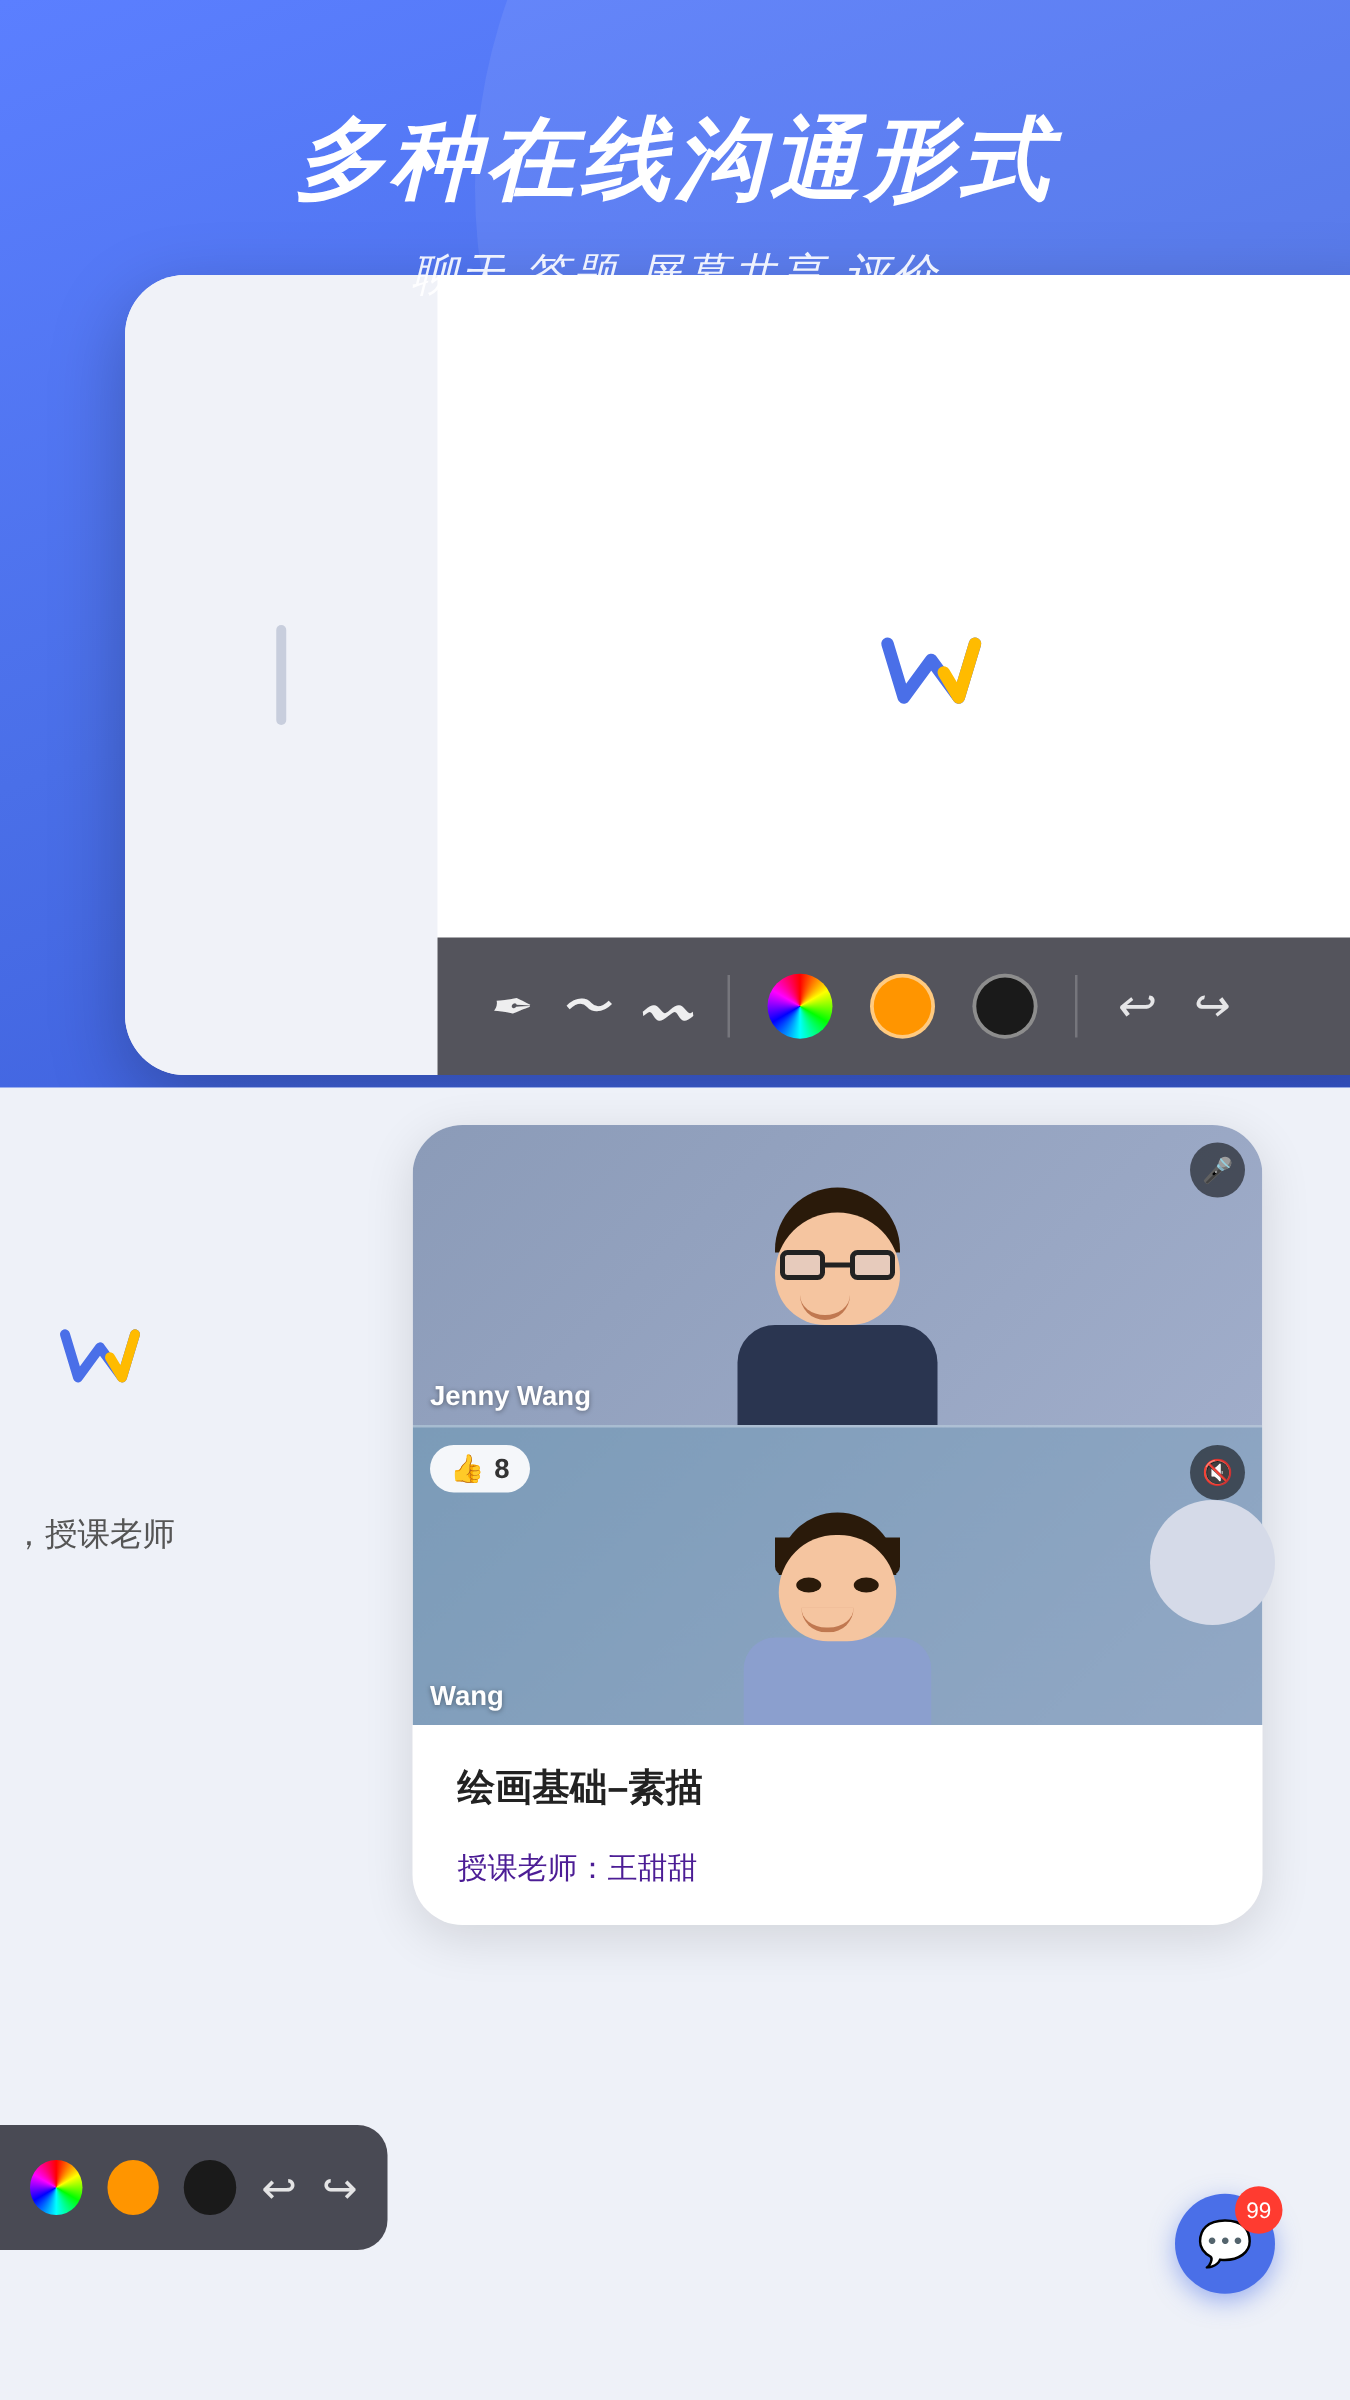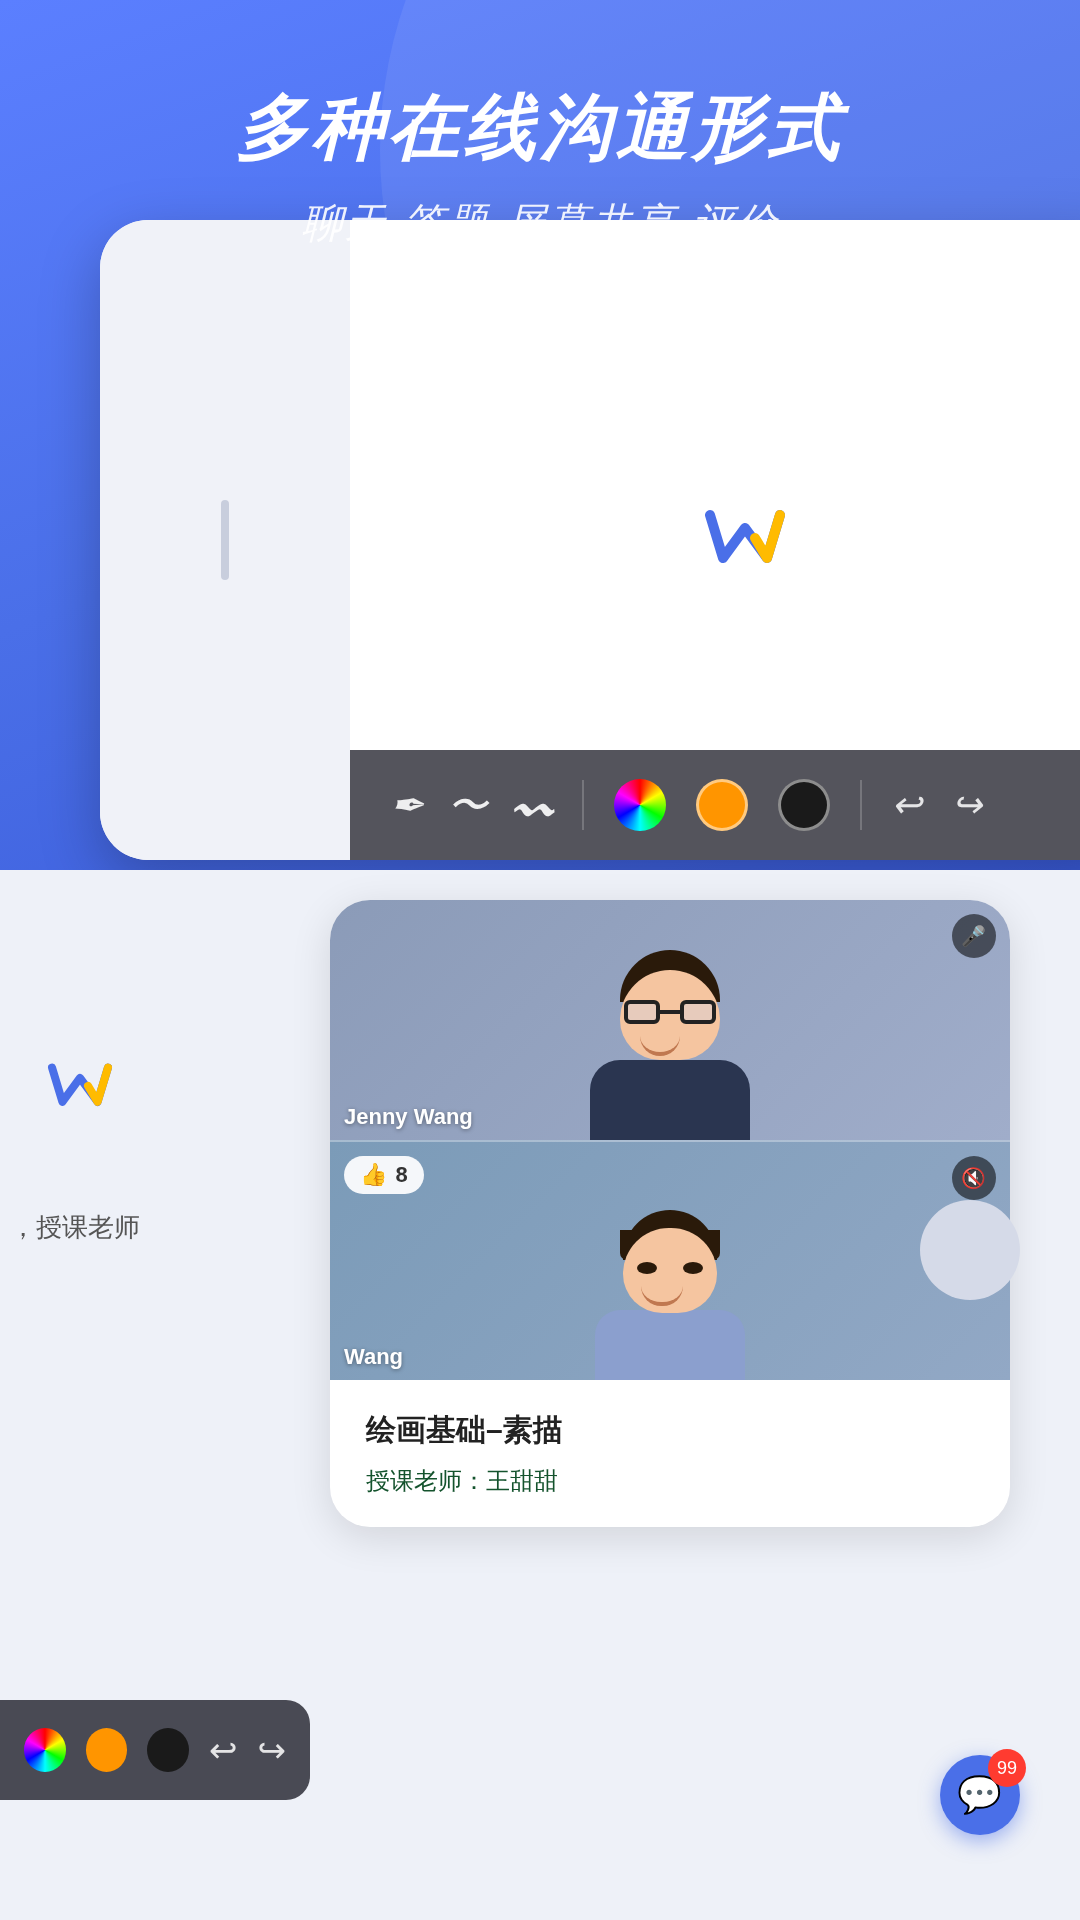--- a/index.html
+++ b/index.html
@@ -41,21 +41,21 @@
 
     .main-title {
       font-size: 72px;
       font-weight: 700;
       color: #fff;
       letter-spacing: 4px;
       margin-bottom: 20px;
     }
 
     .sub-title {
-      font-size: 41px;
+      font-size: 36px;
       color: rgba(255,255,255,0.9);
       letter-spacing: 2px;
     }
 
     
     .tablet-mockup {
       position: absolute;
       top: 220px;
       left: 100px;
       right: -60px;
@@ -281,26 +281,26 @@
 
     
     .course-info {
       padding: 30px 36px 30px;
     }
 
     .course-title {
       font-size: 30px;
       font-weight: 600;
       color: #222;
-      margin-bottom: 14px;
+      margin-bottom: 27px;
     }
 
     .course-teacher {
       font-size: 24px;
-      color: #14532d;
+      color: #4c1d95;
     }
 
     
     .floating-circle {
       position: absolute;
       top: 330px;
       right: 60px;
       width: 100px;
       height: 100px;
       background: #D5DAE8;

